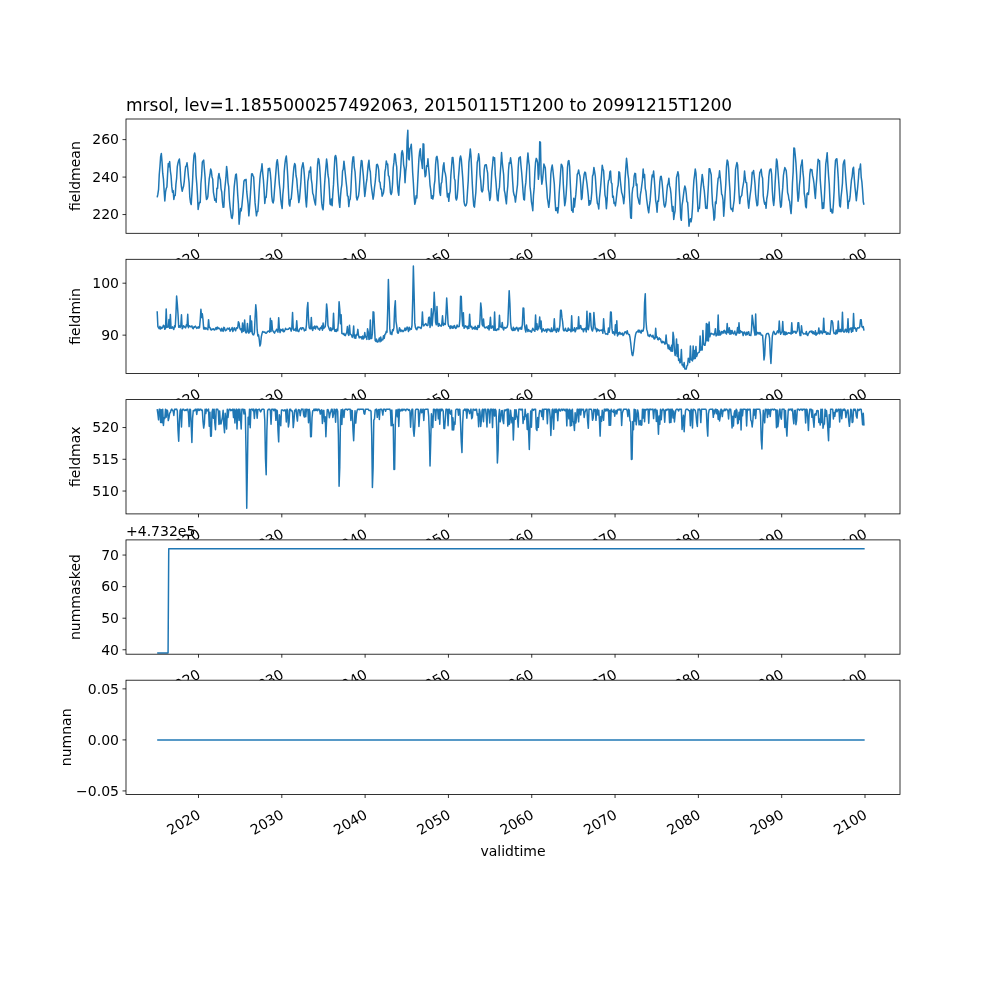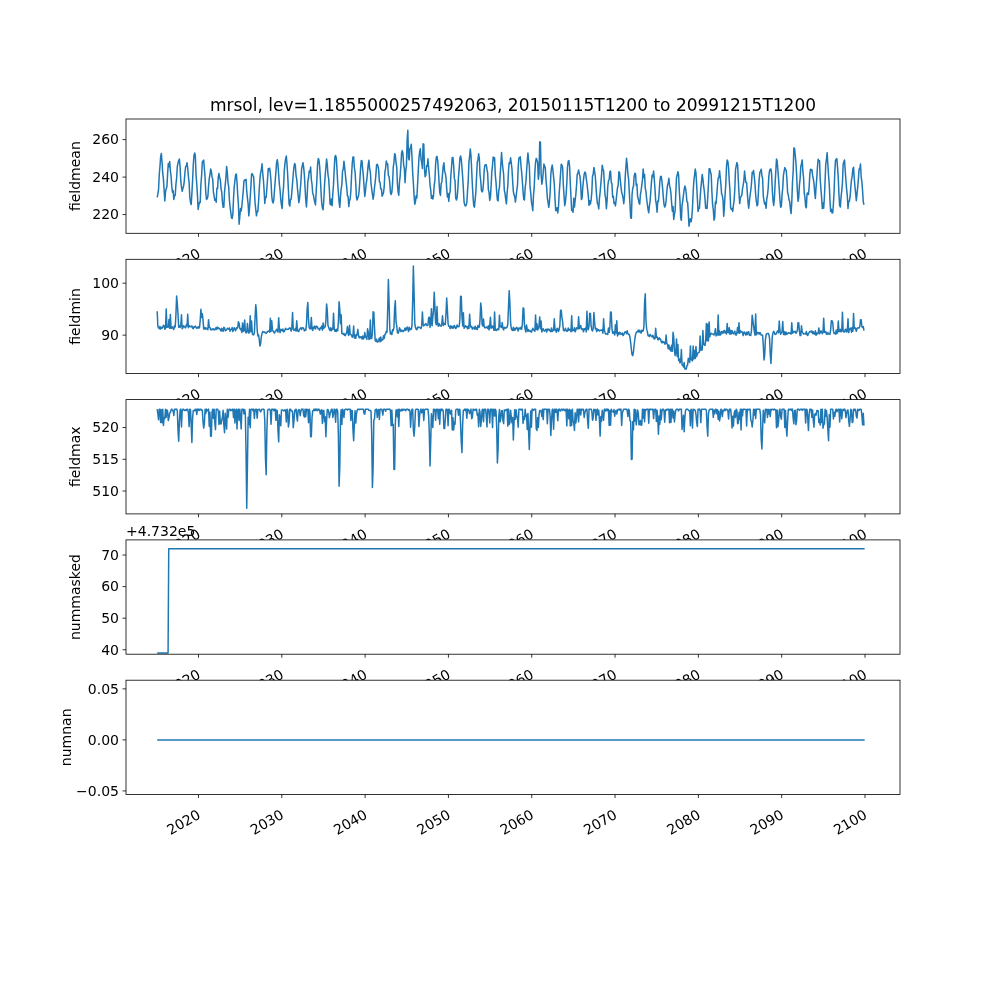--- a/index.html
+++ b/index.html
@@ -1,18 +1,18 @@
 <!DOCTYPE html>
 <html><head>
 <meta charset="utf-8">
 <style>
   html,body{margin:0;padding:0;background:#ffffff;}
   .figure{position:relative;width:1000px;height:1000px;background:#ffffff;
           font-family:"DejaVu Sans",sans-serif;color:#000;}
-  .figure-title{position:absolute;left:126px;top:95px;width:774px;text-align:center;
+  .figure-title{position:absolute;left:126px;top:95px;width:774px;
           font-size:17px;white-space:nowrap;}
   .x-axis-label{position:absolute;left:126px;top:843px;width:774px;text-align:center;
           font-size:14px;}
   svg{position:absolute;left:0;top:0;}
   svg text{font-family:"DejaVu Sans",sans-serif;fill:#000;font-size:14px;}
 </style>
 </head>
 <body>
 
 <div class="figure">
@@ -178,13 +178,14 @@
         <line x1="698.3767491926815" y1="794.5" x2="698.3767491926815" y2="798" stroke="#000000" stroke-width="0.8"></line>
         <text x="701.3767491926815" y="817.5" text-anchor="end" transform="rotate(-30 701.3767491926815 817.5)">2080</text>
         <line x1="781.6921420882683" y1="794.5" x2="781.6921420882683" y2="798" stroke="#000000" stroke-width="0.8"></line>
         <text x="784.6921420882683" y="817.5" text-anchor="end" transform="rotate(-30 784.6921420882683 817.5)">2090</text>
         <line x1="865.0075349838551" y1="794.5" x2="865.0075349838551" y2="798" stroke="#000000" stroke-width="0.8"></line>
         <text x="868.0075349838551" y="817.5" text-anchor="end" transform="rotate(-30 868.0075349838551 817.5)">2100</text>
         <text x="71" y="737.35" text-anchor="middle" transform="rotate(-90 71 737.35)">numnan</text>
       </g>
     </svg>
   <div class="figure-title">mrsol, lev=1.1855000257492063, 20150115T1200 to 20991215T1200</div>
+  <div class="x-axis-label">validtime</div>
 </div>
 
 </body></html>

